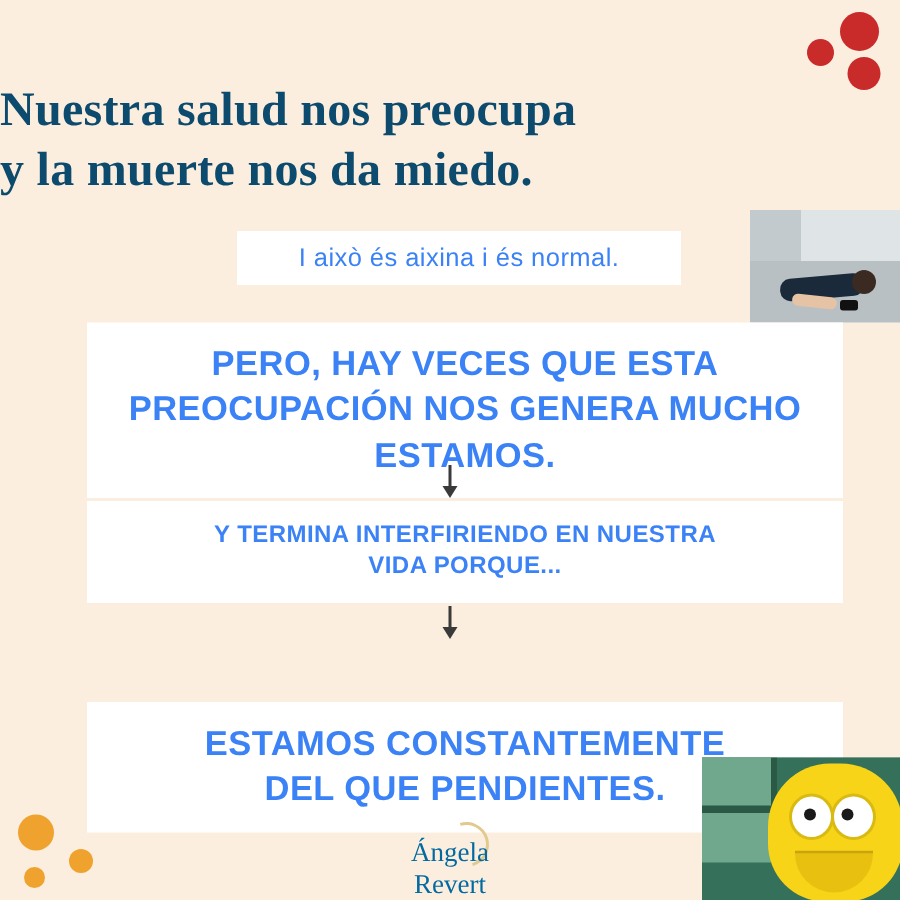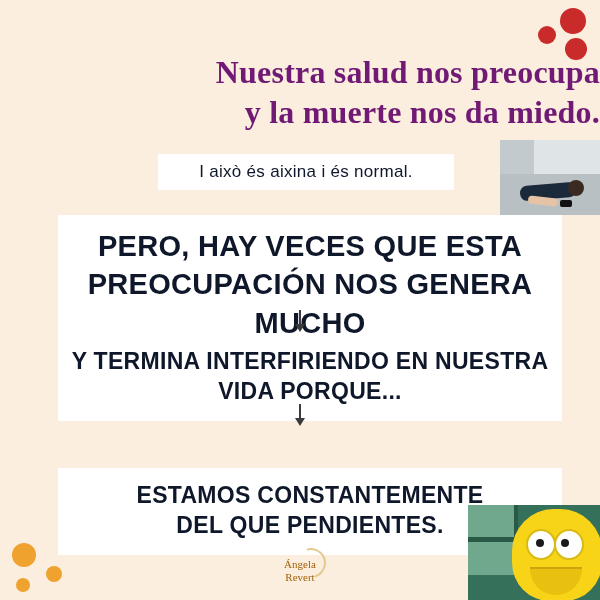--- a/index.html
+++ b/index.html
@@ -40,64 +40,64 @@
   }
   .odot-a { width: 24px; height: 24px; left: 12px; top: 543px; }
   .odot-b { width: 16px; height: 16px; left: 46px; top: 566px; }
   .odot-c { width: 14px; height: 14px; left: 16px; top: 578px; }
 
   .headline {
     position: absolute;
     left: 0;
     top: 52px;
     width: 600px;
-    text-align: right;
+    text-align: left;
     font-family: "Liberation Serif", serif;
     font-weight: bold;
-    color: #701a75;
+    color: #0c4a6e;
     font-size: 32px;
     line-height: 1.25;
     letter-spacing: 0.2px;
   }
-  .headline .l2 { display: block; margin-left: 36px; }
+  .headline .l2 { display: block; }
 
   .band {
     position: absolute;
     background: #ffffff;
-    color: #0f172a;
+    color: #3b82f6;
     text-align: center;
     font-weight: bold;
     letter-spacing: 0.3px;
   }
 
   .band-sub {
     left: 158px;
     top: 154px;
     width: 284px;
     padding: 8px 6px;
     font-size: 17px;
     font-weight: normal;
     line-height: 1.2;
   }
 
   .band-1 {
     left: 58px;
     top: 215px;
     width: 484px;
     padding: 12px 10px 14px;
-    font-size: 29px;
+    font-size: 23px;
     line-height: 1.32;
   }
 
   .band-2 {
     left: 58px;
     top: 334px;
     width: 484px;
     padding: 12px 10px 14px;
-    font-size: 23px;
+    font-size: 16px;
     line-height: 1.32;
   }
 
   .band-3 {
     left: 58px;
     top: 428px;
     width: 484px;
     padding: 12px 10px 14px;
     font-size: 23px;
     line-height: 1.32;
@@ -152,23 +152,23 @@
   .pc-pup-r { position: absolute; left: 93px; top: 34px; width: 8px; height: 8px; background: #1a1a1a; border-radius: 50%; }
   .pc-mouth { position: absolute; left: 62px; top: 62px; width: 52px; height: 26px; background: #e8c00f; border-radius: 0 0 26px 26px; border-top: 2px solid #c9a40c; }
   .pc-ear { position: absolute; left: 124px; top: 44px; width: 12px; height: 14px; background: #f7d417; border-radius: 50%; }
 
   .signature {
     position: absolute;
     left: 0;
     top: 558px;
     width: 600px;
     text-align: center;
-    color: #a16207;
+    color: #0369a1;
     font-family: "Liberation Serif", serif;
-    font-size: 11px;
+    font-size: 18px;
     line-height: 1.15;
   }
   .signature .sig2 { display: block; }
   .sig-arc {
     position: absolute;
     left: 296px;
     top: 548px;
     width: 26px;
     height: 26px;
     border: 2px solid #e2c98e;

